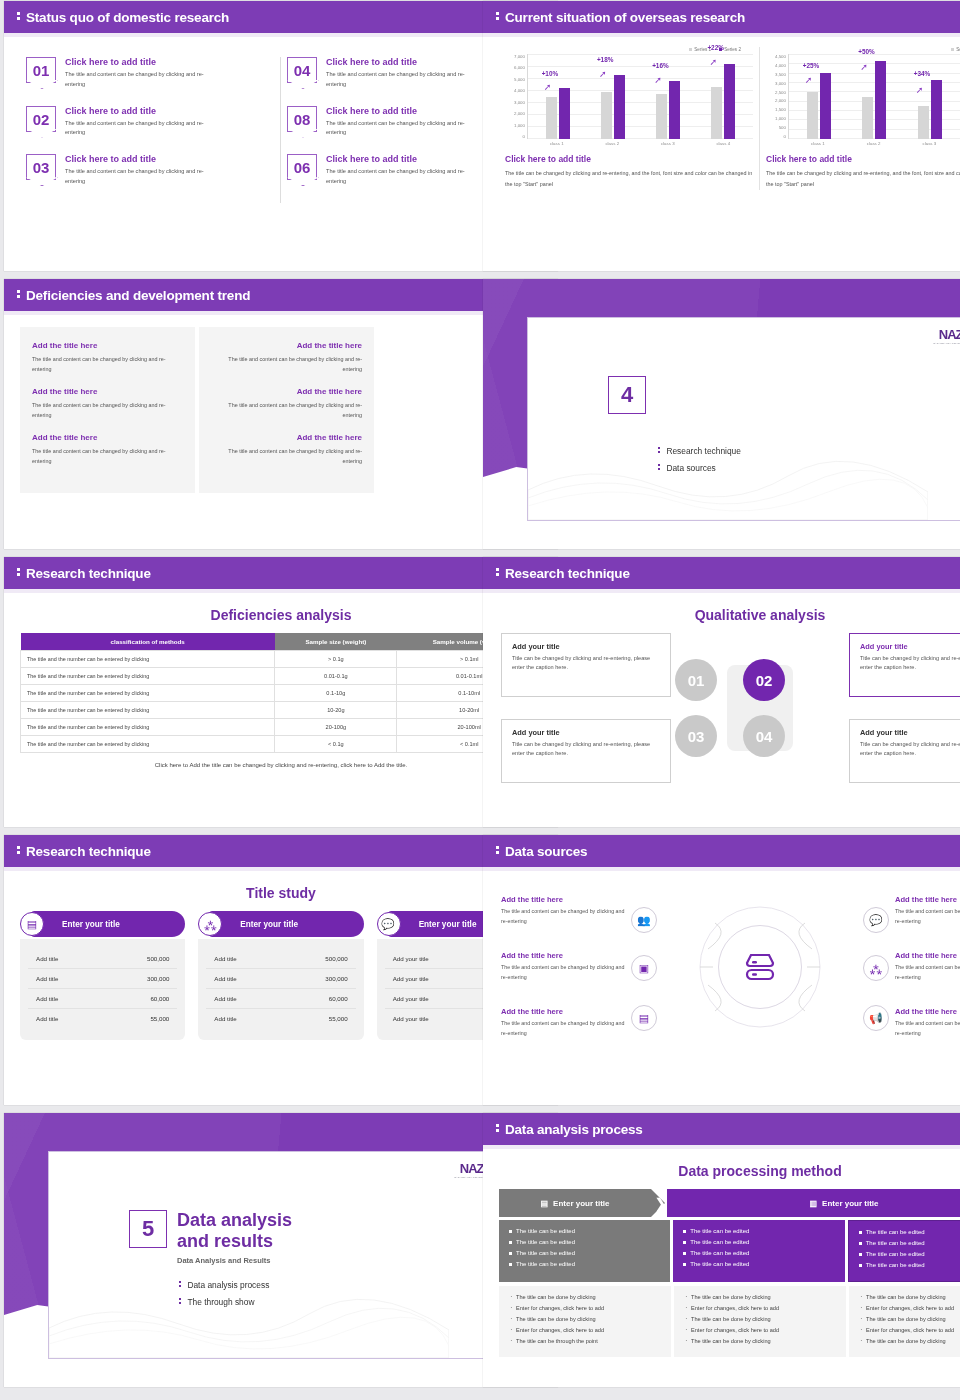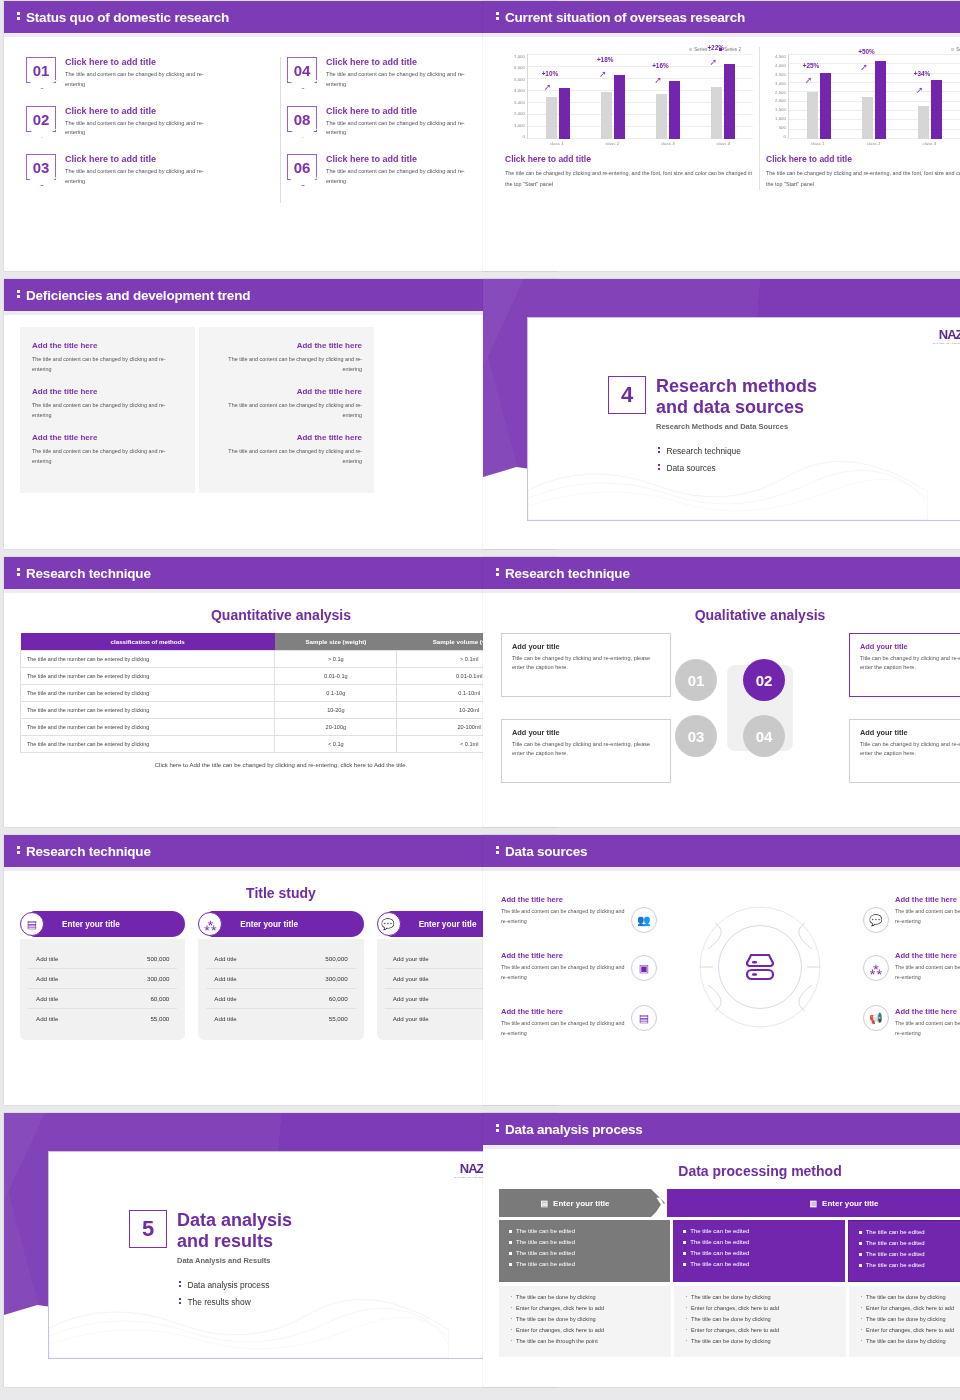--- a/index.html
+++ b/index.html
@@ -566,25 +566,20 @@
           <path d="M0 50 Q60 20 130 46 T260 36 T400 52 L400 80 L0 80Z" fill="none" stroke="#ddd" stroke-width=".7"></path>
           <path d="M0 58 Q70 30 140 54 T280 44 T400 60" fill="none" stroke="#e4e4e4" stroke-width=".7"></path>
           <path d="M0 66 Q80 40 150 62 T300 52 T400 68" fill="none" stroke="#ececec" stroke-width=".7"></path>
         </svg>
         <div class="div-logo">
           <div class="logo-mark">NAZ</div>
           <div class="logo-sub">NAZARBAYEV UNIVERSITY</div>
         </div>
         <div class="div-inner">
           <div class="div-num">4</div>
-          <div>
-            <div class="div-h1">Research methods</div>
-            <div class="div-h1">and data sources</div>
-            <div class="div-h2">Research Methods and Data Sources</div>
-          </div>
         </div>
         <div class="div-bullets">
           <div>
                 <span class="bdots">
                   <i></i>
                   <i></i>
                 </span>
                 <span>Research technique</span>
               </div>
           <div>
@@ -609,21 +604,21 @@
             <i></i>
           </span>
       <span class="hdr-title">Research technique</span>
       <div class="hdr-sub"></div>
     </div>
     <div class="logo">
       <span class="logo-mark">NAZ</span>
       <span class="logo-sub">NAZARBAYEV UNIVERSITY</span>
     </div>
     <div class="body">
-      <div class="ctr-title">Quantitative analysis</div>
+      <div class="ctr-title">Deficiencies analysis</div>
       <table class="qt">
         <thead>
               <tr>
           <th class="p">classification of methods</th>
           <th class="g">Sample size (weight)</th>
           <th class="g">Sample volume (volume)</th>
         </tr>
             </thead>
         <tbody>
           <tr>
@@ -899,21 +894,21 @@
                   <i></i>
                   <i></i>
                 </span>
                 <span>Data analysis process</span>
               </div>
           <div>
                 <span class="bdots">
                   <i></i>
                   <i></i>
                 </span>
-                <span>The results show</span>
+                <span>The through show</span>
               </div>
         </div>
       </div>
     </div>
     <div class="pgnum">30</div>
   </div>
   </div>
 
   <div class="cell-r">
   <div class="slide" style="height:274px">

